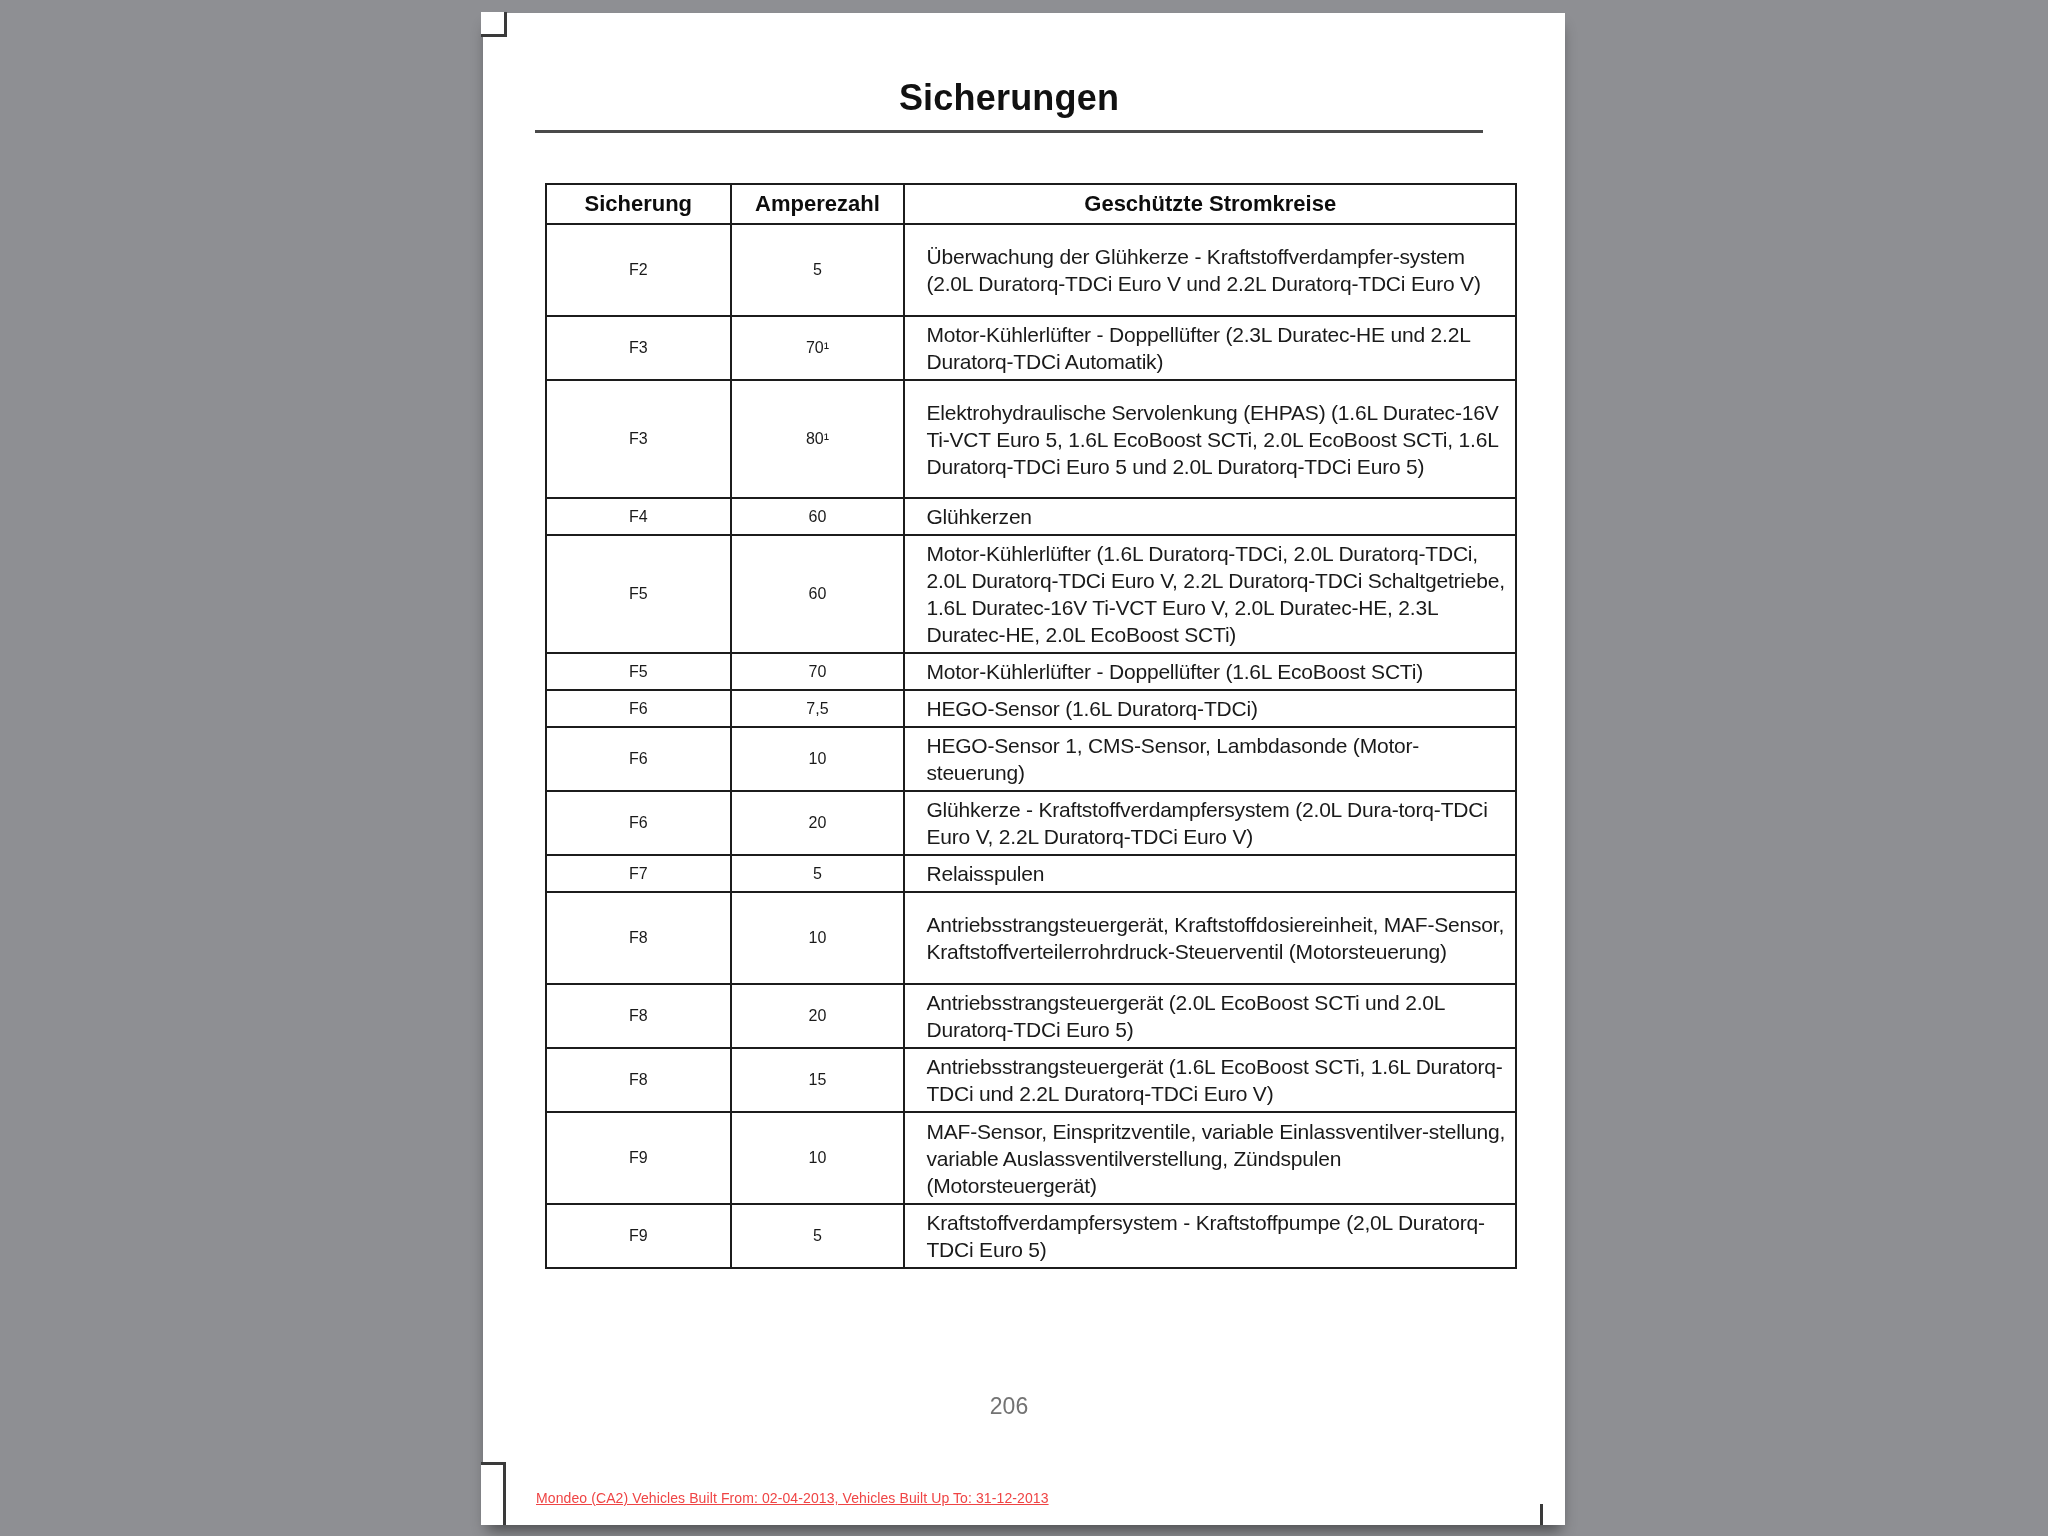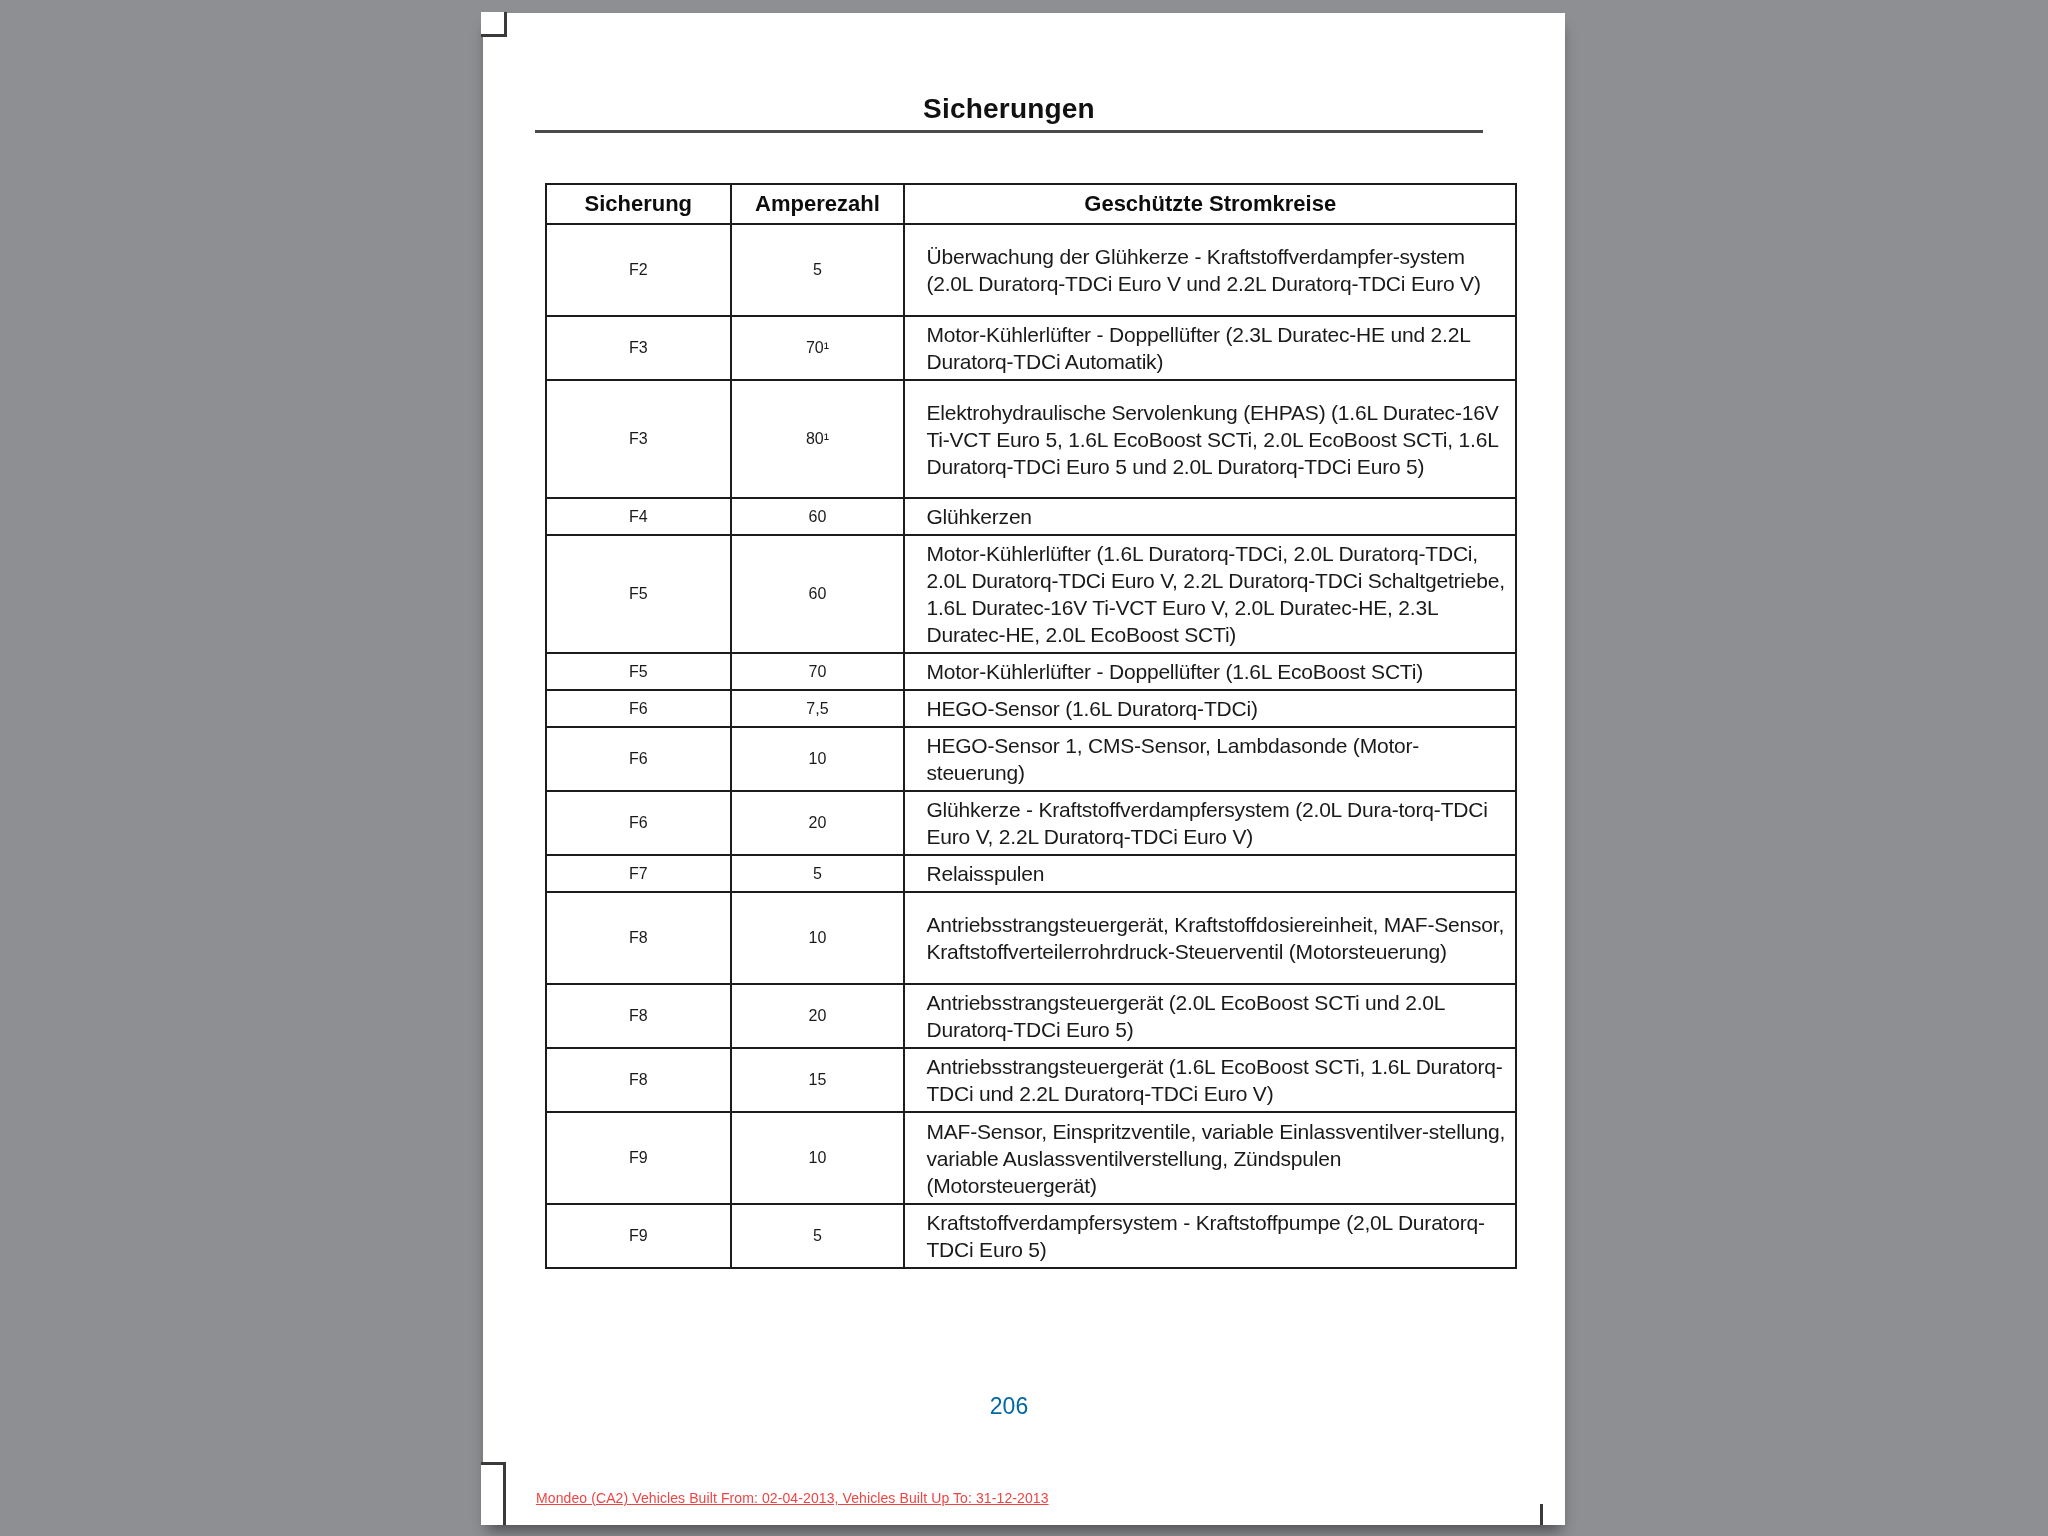--- a/index.html
+++ b/index.html
@@ -60,25 +60,24 @@
     left: 62px;
     top: 0;
     width: 928px;
   }
   .doc-title {
     position: absolute;
     left: 0;
     top: 64px;
     width: 928px;
     text-align: center;
-    font-size: 28px;
+    font-size: 36px;
     font-weight: 700;
     letter-spacing: 0.2px;
     color: #111111;
-    margin-top: 16px;
   }
   .title-rule {
     position: absolute;
     left: -10px;
     top: 117px;
     width: 948px;
     height: 3px;
     background: #4a4a4a;
   }
   table.fuse-table {
@@ -131,21 +130,21 @@
   tbody tr:nth-child(13) { height: 64px; }
   tbody tr:nth-child(14) { height: 92px; }
   tbody tr:nth-child(15) { height: 64px; }
   .page-number {
     position: absolute;
     left: 0;
     top: 1380px;
     width: 928px;
     text-align: center;
     font-size: 23px;
-    color: #0369a1;
+    color: #737373;
   }
   .footer-note {
     position: absolute;
     left: 53px;
     top: 1477px;
     font-size: 14px;
     color: #ef4444;
     letter-spacing: 0.1px;
     white-space: nowrap;
     text-decoration: underline;

